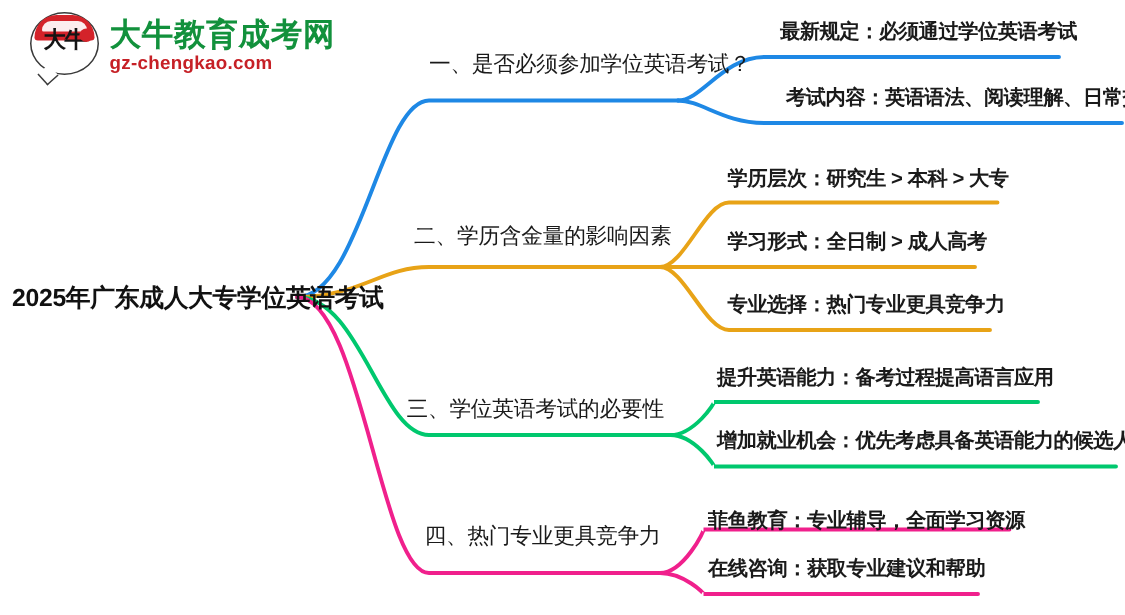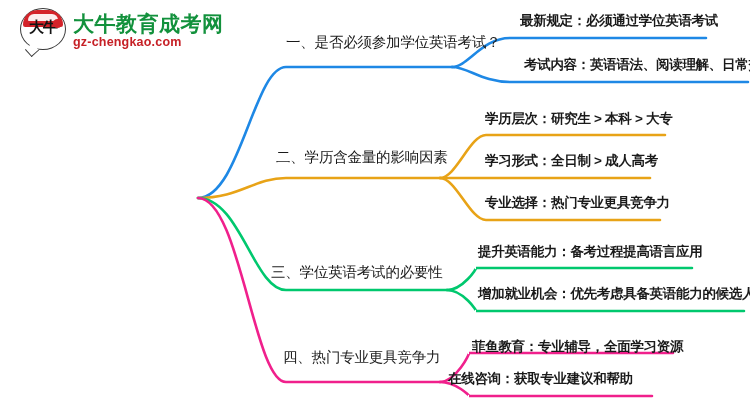--- a/index.html
+++ b/index.html
@@ -88,29 +88,30 @@
       <div class="tail"></div>
       <div class="zi">大牛</div>
       <div class="dot"></div>
     </div>
     <div class="logo-text">
       <div class="logo-cn">大牛教育成考网</div>
       <div class="logo-url">gz-chengkao.com</div>
     </div>
   </div>
 
+  <div class="node root-node">2025年广东成人大专学位英语考试</div>
 
   <div id="labels">
       <div class="node branch-label" style="left: 286px; top: 33px;">一、是否必须参加学位英语考试？</div>
       <div class="node leaf-label" style="left: 520px; top: 12px;">最新规定：必须通过学位英语考试</div>
       <div class="node leaf-label" style="left: 524px; top: 56px;">考试内容：英语语法、阅读理解、日常交流</div>
       <div class="node branch-label" style="left: 276px; top: 148px;">二、学历含金量的影响因素</div>
       <div class="node leaf-label" style="left: 485px; top: 110px;">学历层次：研究生 &gt; 本科 &gt; 大专</div>
       <div class="node leaf-label" style="left: 485px; top: 152px;">学习形式：全日制 &gt; 成人高考</div>
       <div class="node leaf-label" style="left: 485px; top: 194px;">专业选择：热门专业更具竞争力</div>
       <div class="node branch-label" style="left: 271px; top: 263px;">三、学位英语考试的必要性</div>
       <div class="node leaf-label" style="left: 478px; top: 243px;">提升英语能力：备考过程提高语言应用</div>
       <div class="node leaf-label" style="left: 478px; top: 285px;">增加就业机会：优先考虑具备英语能力的候选人</div>
       <div class="node branch-label" style="left: 283px; top: 348px;">四、热门专业更具竞争力</div>
       <div class="node leaf-label" style="left: 472px; top: 338px;">菲鱼教育：专业辅导，全面学习资源</div>
-      <div class="node leaf-label" style="left: 448px; top: 370px;">在线咨询：获取专业建议和帮助</div>
+      <div class="node leaf-label" style="left: 472px; top: 370px;">在线咨询：获取专业建议和帮助</div>
     </div>
 </div>
 
 </body></html>

